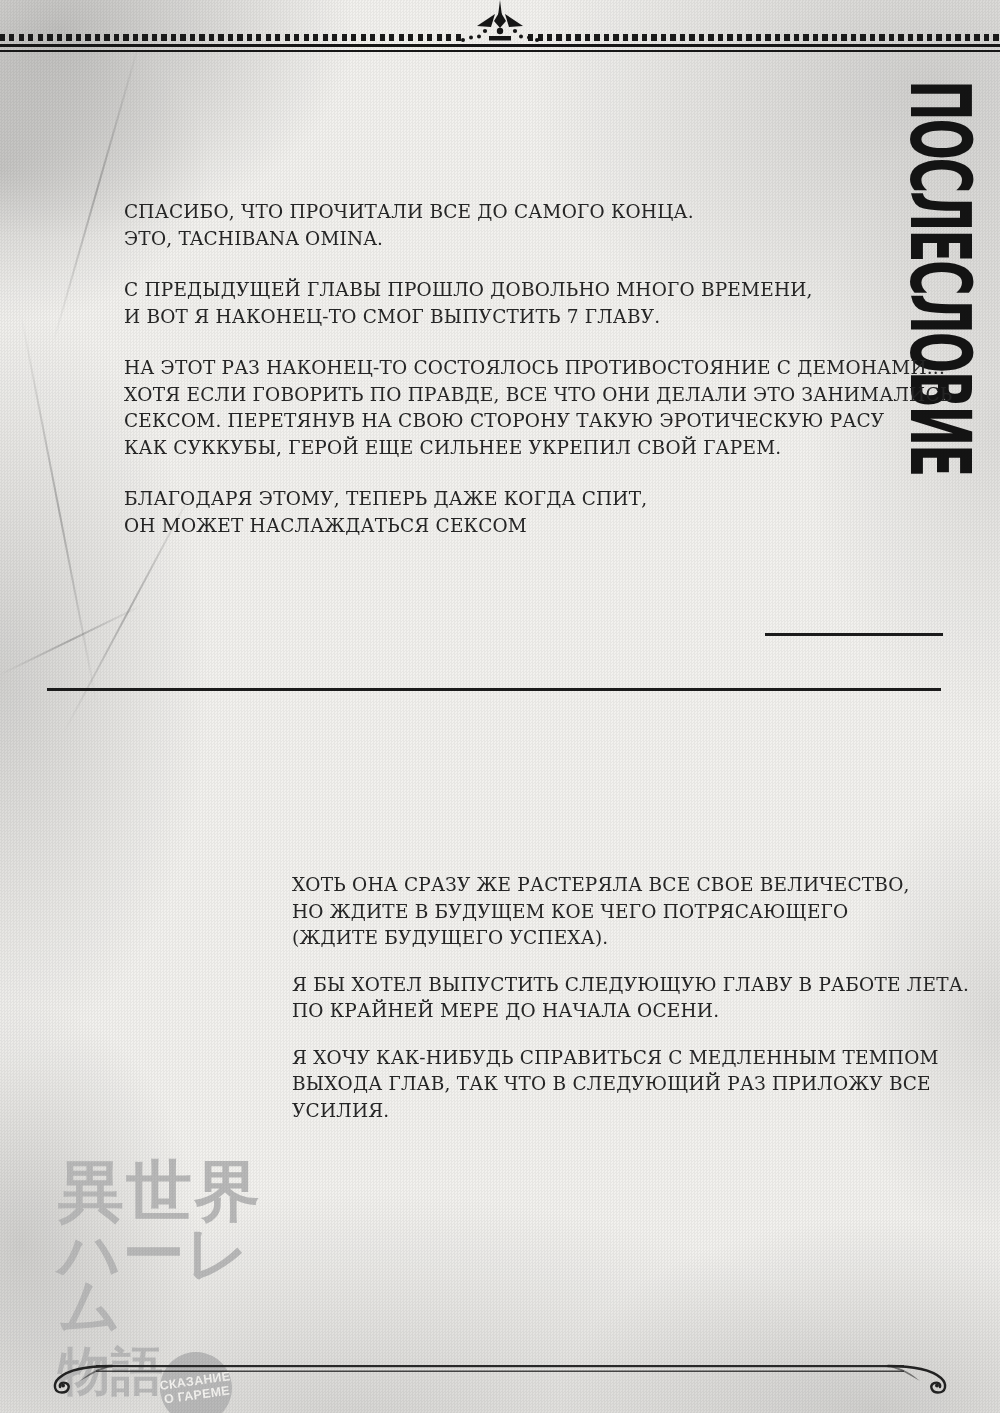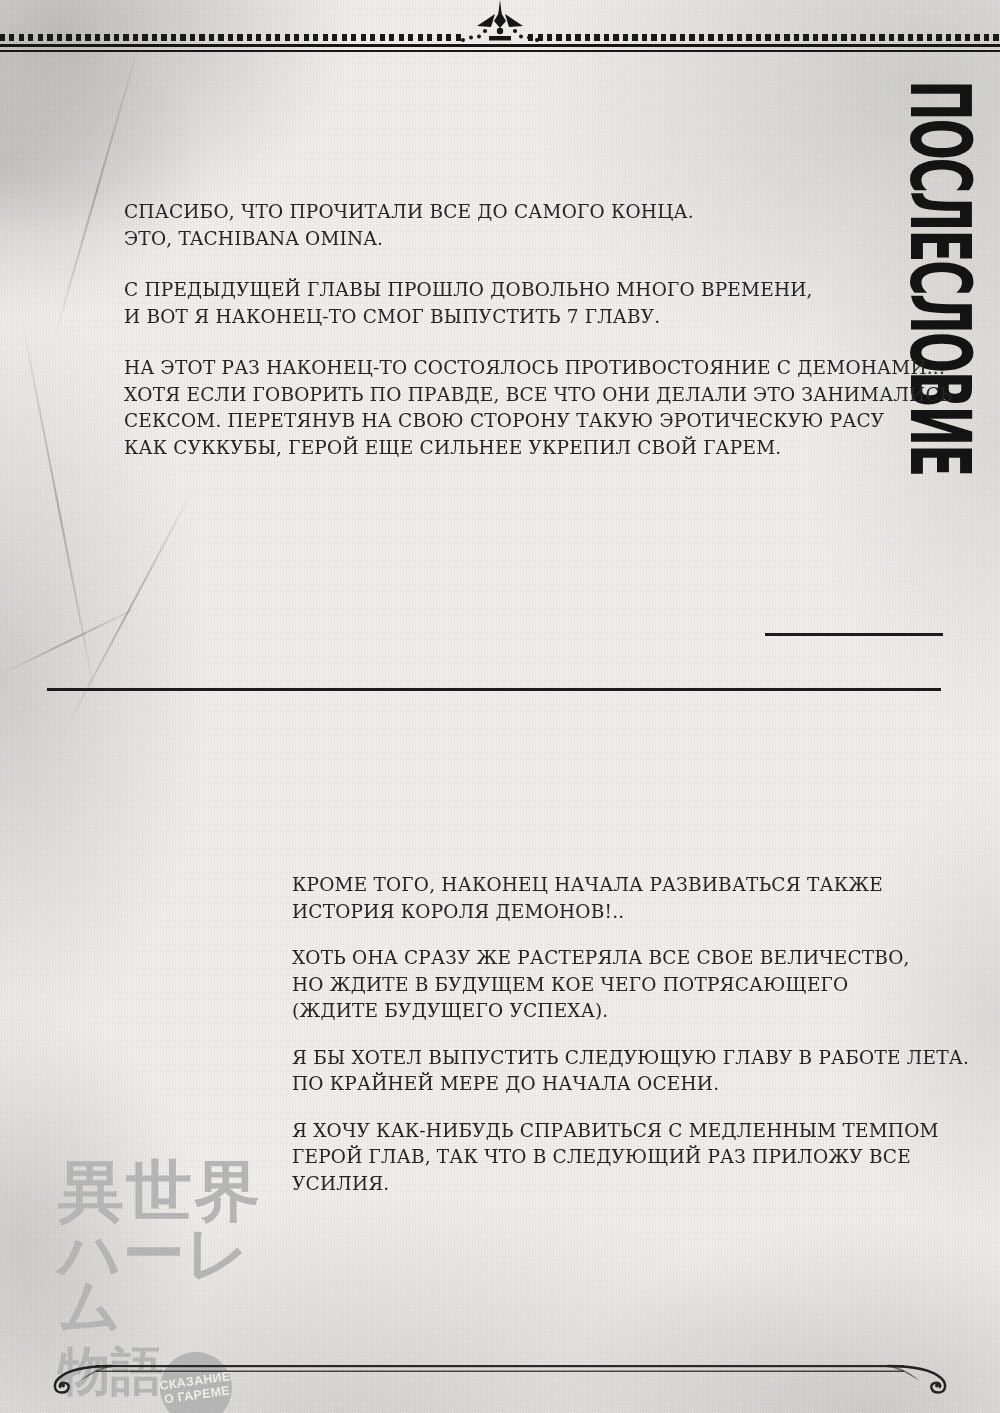--- a/index.html
+++ b/index.html
@@ -113,35 +113,35 @@
 
   <div class="block block-top">
     <p>СПАСИБО, ЧТО ПРОЧИТАЛИ ВСЕ ДО САМОГО КОНЦА.
 ЭТО, TACHIBANA OMINA.</p>
     <p>С ПРЕДЫДУЩЕЙ ГЛАВЫ ПРОШЛО ДОВОЛЬНО МНОГО ВРЕМЕНИ,
 И ВОТ Я НАКОНЕЦ-ТО СМОГ ВЫПУСТИТЬ 7 ГЛАВУ.</p>
     <p>НА ЭТОТ РАЗ НАКОНЕЦ-ТО СОСТОЯЛОСЬ ПРОТИВОСТОЯНИЕ С ДЕМОНАМИ...
 ХОТЯ ЕСЛИ ГОВОРИТЬ ПО ПРАВДЕ, ВСЕ ЧТО ОНИ ДЕЛАЛИ ЭТО ЗАНИМАЛИСЬ
 СЕКСОМ. ПЕРЕТЯНУВ НА СВОЮ СТОРОНУ ТАКУЮ ЭРОТИЧЕСКУЮ РАСУ
 КАК СУККУБЫ, ГЕРОЙ ЕЩЕ СИЛЬНЕЕ УКРЕПИЛ СВОЙ ГАРЕМ.</p>
+    <p>БЛАГОДАРЯ ЭТОМУ, ТЕПЕРЬ ДАЖЕ КОГДА СПИТ,
+ОН МОЖЕТ НАСЛАЖДАТЬСЯ СЕКСОМ</p>
   </div>
 
   <div class="rule rule-short"></div>
   <div class="rule rule-long"></div>
 
   <div class="block block-bottom">
-    <p>КРОМЕ ТОГО, НАКОНЕЦ НАЧАЛА РАЗВИВАТЬСЯ ТАКЖЕ
-ИСТОРИЯ КОРОЛЯ ДЕМОНОВ!..</p>
     <p>ХОТЬ ОНА СРАЗУ ЖЕ РАСТЕРЯЛА ВСЕ СВОЕ ВЕЛИЧЕСТВО,
 НО ЖДИТЕ В БУДУЩЕМ КОЕ ЧЕГО ПОТРЯСАЮЩЕГО
 (ЖДИТЕ БУДУЩЕГО УСПЕХА).</p>
     <p>Я БЫ ХОТЕЛ ВЫПУСТИТЬ СЛЕДУЮЩУЮ ГЛАВУ В РАБОТЕ ЛЕТА.
 ПО КРАЙНЕЙ МЕРЕ ДО НАЧАЛА ОСЕНИ.</p>
     <p>Я ХОЧУ КАК-НИБУДЬ СПРАВИТЬСЯ С МЕДЛЕННЫМ ТЕМПОМ
-ГЕРОЙ ГЛАВ, ТАК ЧТО В СЛЕДУЮЩИЙ РАЗ ПРИЛОЖУ ВСЕ УСИЛИЯ.</p>
+ВЫХОДА ГЛАВ, ТАК ЧТО В СЛЕДУЮЩИЙ РАЗ ПРИЛОЖУ ВСЕ УСИЛИЯ.</p>
   </div>
 
   <div class="logo">
     <div class="logo-r1">異世界</div>
     <div class="logo-r2">ハーレム</div>
     <div class="logo-r3row">
       <span class="logo-r3">物語</span>
       <span class="badge">
         <span>СКАЗАНИЕ
 О ГАРЕМЕ</span>

